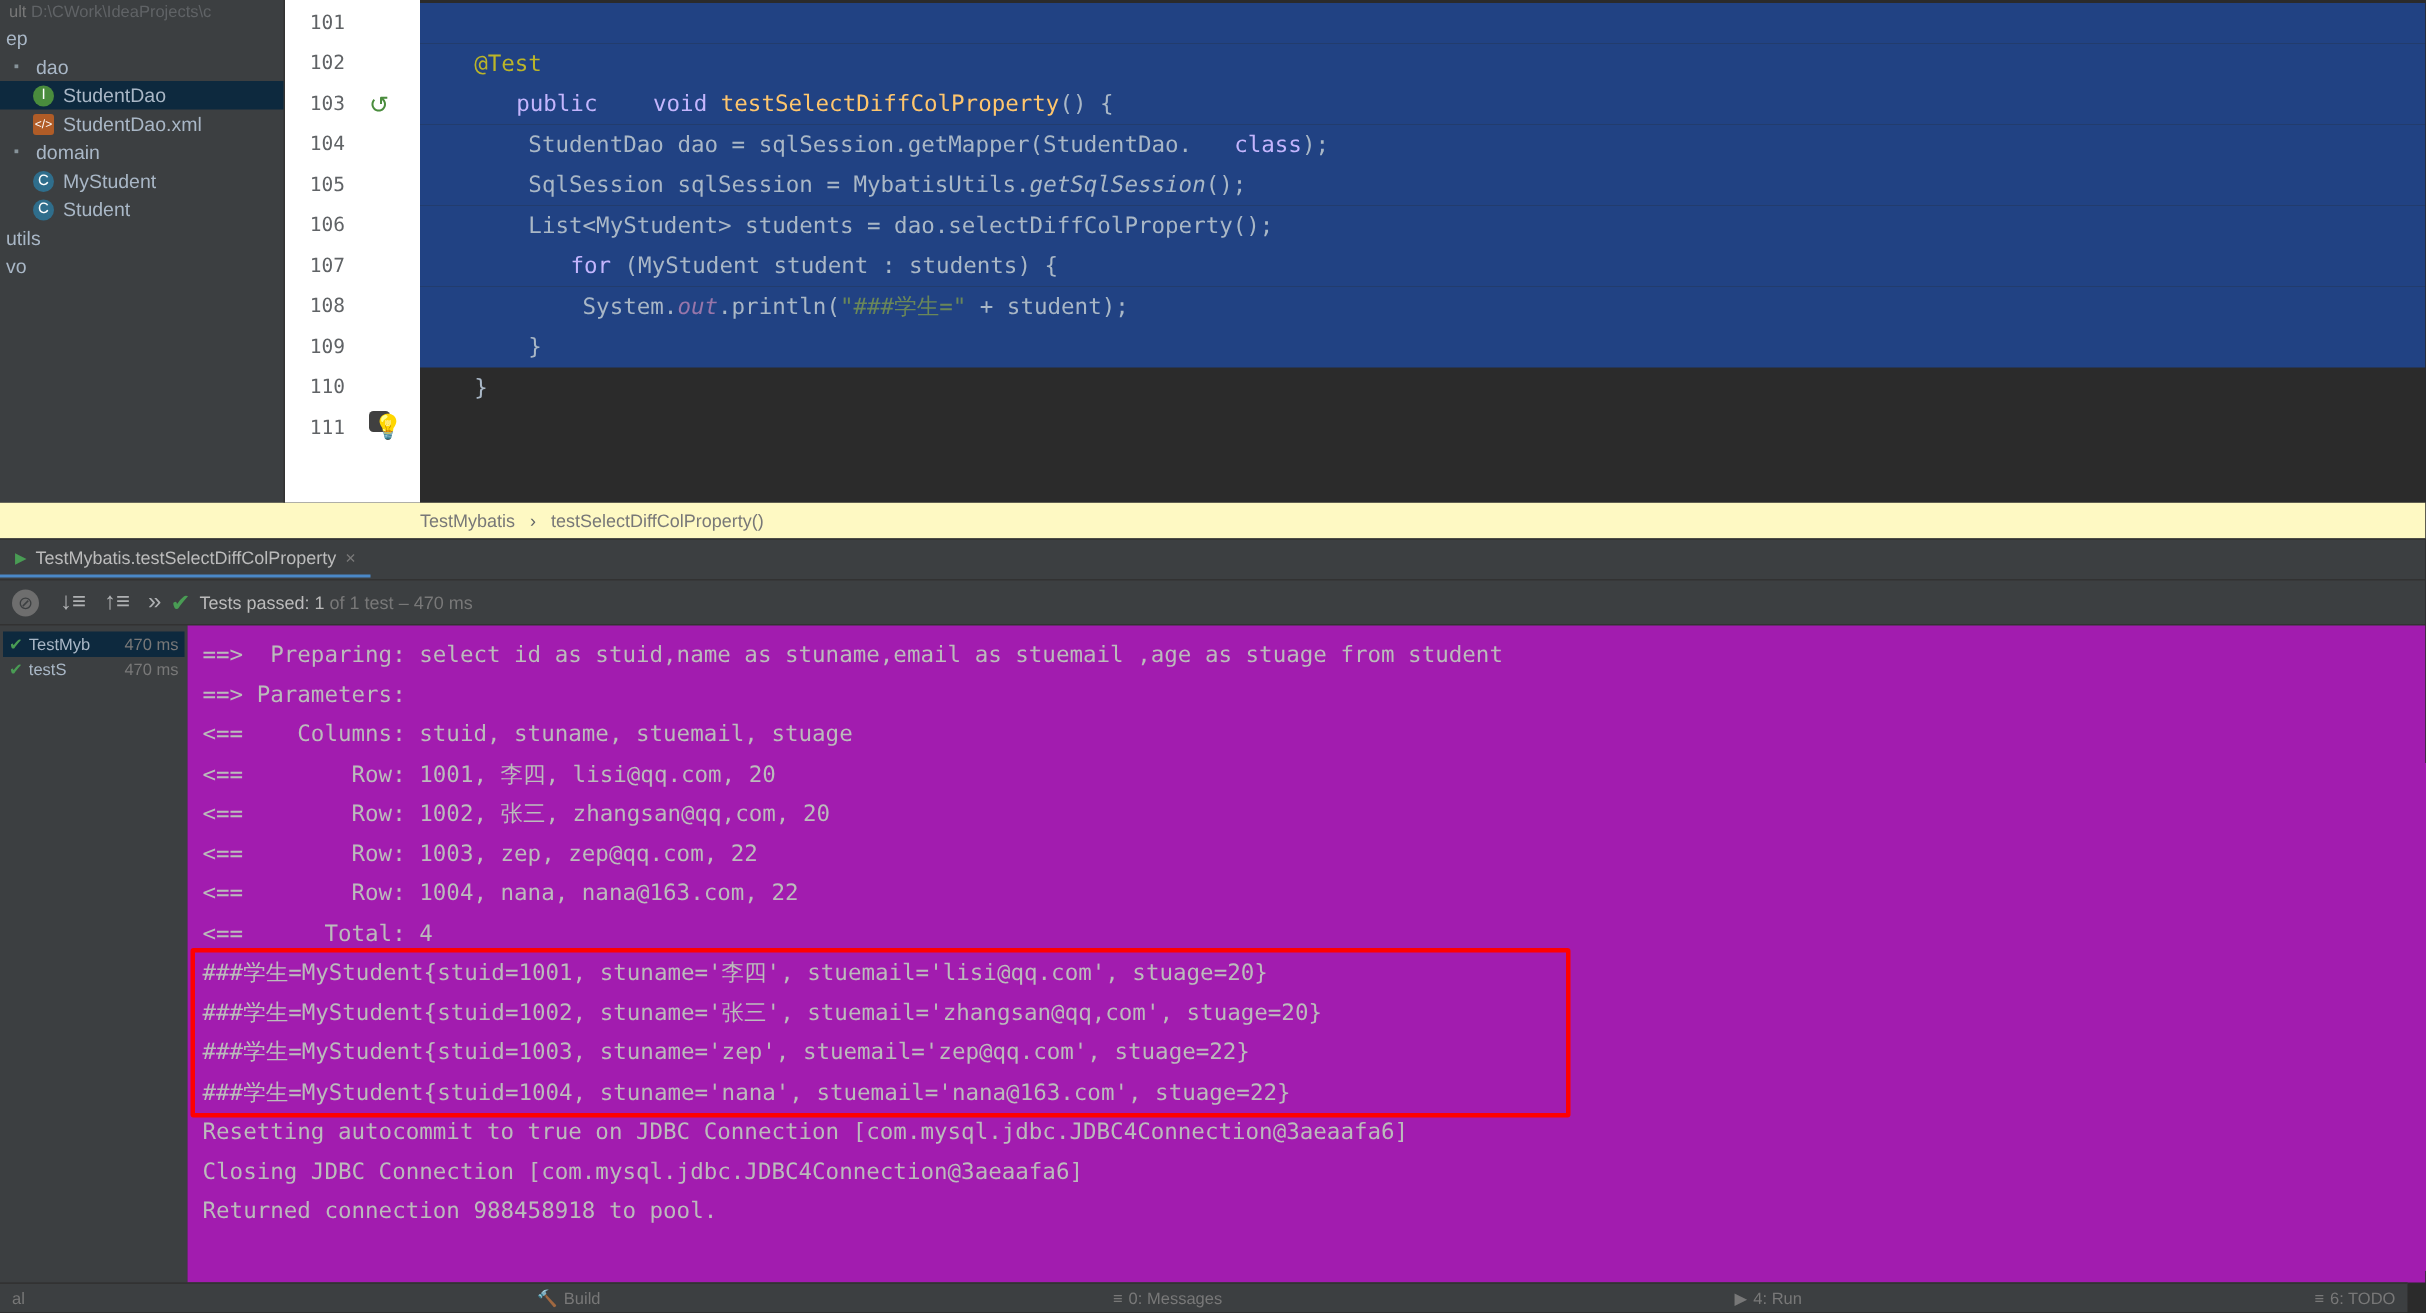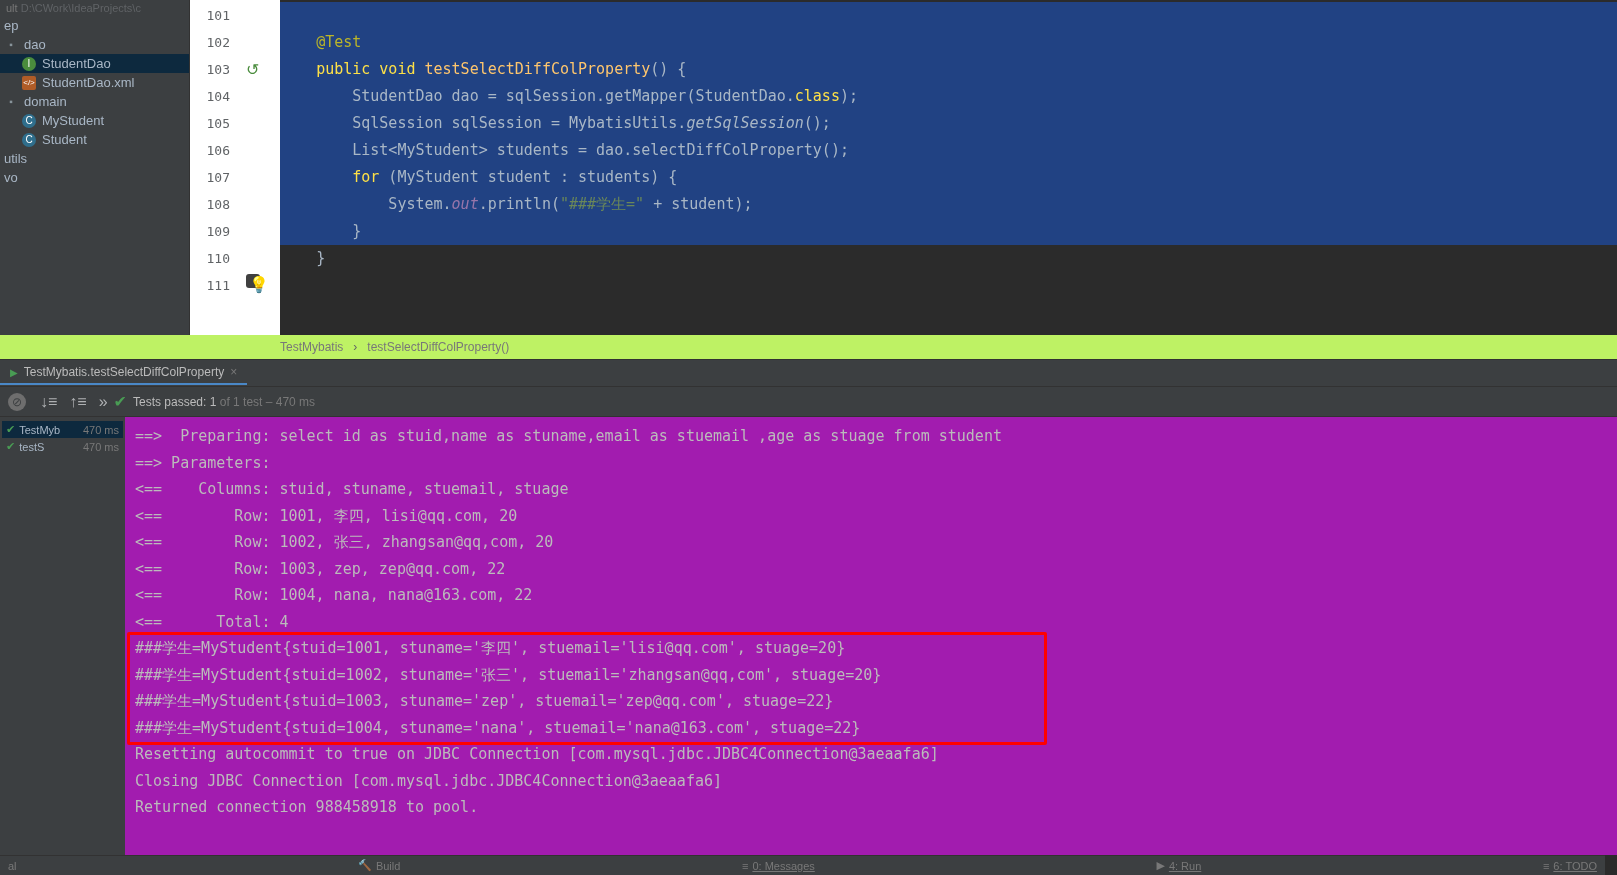--- a/index.html
+++ b/index.html
@@ -19,27 +19,27 @@
     .editor-area { flex: 1; display: flex; background: #2b2b2b; }
     .gutter { width: 90px; background: #ffffff; padding-top: 2px; display: flex; }
     .line-numbers { width: 50px; text-align: right; color: #606366; font-family: "Consolas", monospace; font-size: 13px; line-height: 27px; padding-right: 10px; }
     .gutter-icons { width: 40px; position: relative; }
     .gutter-icon { position: absolute; left: 6px; width: 14px; height: 14px; }
     .arrow-icon { color: #4a8c3d; }
     .bulb-icon { color: #e6b422; background: #404040; border-radius: 3px; padding: 1px 3px; }
     .code-area { flex: 1; font-family: "Consolas", monospace; font-size: 15px; line-height: 27px; padding-top: 2px; position: relative; }
     .code-select-bg { background: #214283; }
     .code-line { white-space: pre; }
-    .kw { color: #fde047; }
+    .kw { color: #c4b5fd; margin-left: 28px; }
     .anno { color: #bbb529; }
     .method { color: #ffc66d; }
     .str { color: #6a8759; }
     .field { color: #9876aa; font-style: italic; }
     .static { color: #a9b7c6; font-style: italic; }
-    .breadcrumb { background: #bef264; height: 24px; display: flex; align-items: center; padding-left: 280px; font-size: 12px; color: #787878; gap: 10px; }
+    .breadcrumb { background: #fef9c3; height: 24px; display: flex; align-items: center; padding-left: 280px; font-size: 12px; color: #787878; gap: 10px; }
     .breadcrumb-sep { color: #606366; }
     .run-tab-bar { background: #3c3f41; border-top: 1px solid #323232; border-bottom: 1px solid #323232; height: 28px; display: flex; align-items: center; }
     .run-tab { padding: 4px 10px; font-size: 12px; color: #bbbbbb; display: flex; align-items: center; gap: 6px; border-bottom: 2px solid #4a88c7; }
     .run-tab .close-x { color: #787878; cursor: pointer; }
     .run-play-icon { color: #499c54; font-size: 10px; }
     .toolbar-row { background: #3c3f41; height: 30px; display: flex; align-items: center; border-bottom: 1px solid #323232; }
     .toolbar-left { width: 34px; display: flex; align-items: center; justify-content: center; }
     .toolbar-icon { color: #afb1b3; margin: 0 6px; cursor: pointer; }
     .no-run-icon { width: 18px; height: 18px; border-radius: 50%; background: #6e6e6e; display: flex; align-items: center; justify-content: center; color: #3c3f41; font-size: 12px; }
     .test-status { color: #bbbbbb; font-size: 12px; margin-left: 6px; }
@@ -48,21 +48,21 @@
     .run-content { display: flex; height: calc(100% - 335px - 24px - 28px - 30px - 20px); }
     .test-tree { width: 125px; background: #3c3f41; padding: 4px 2px; font-size: 11px; }
     .test-tree-item { padding: 2px 4px; display: flex; align-items: center; gap: 4px; }
     .test-tree-item.sel { background: #0d293e; }
     .test-time { color: #787878; margin-left: auto; }
     .console { flex: 1; background: #a21caf; font-family: "Consolas", monospace; font-size: 15px; line-height: 26.5px; padding: 6px 10px; color: #bbbbbb; overflow: hidden; position: relative; }
     .console-line { white-space: pre; }
     .highlight-box { position: absolute; border: 3px solid #ff0000; border-radius: 2px; pointer-events: none; }
     .status-bar { position: absolute; bottom: 0; left: 0; right: 12px; height: 20px; background: #3c3f41; border-top: 1px solid #323232; display: flex; align-items: center; font-size: 11px; color: #787878; padding: 0 8px; gap: 16px; justify-content: space-between; }
     .status-item { display: flex; align-items: center; gap: 4px; }
-    .status-underline { text-decoration: underline; }
+    .status-underline { }
   </style>
 </head>
 <body>
 
 <div class="main-container">
   <div class="project-panel">
     <div class="project-header">ult <span style="color:#606366">D:\CWork\IdeaProjects\c</span></div>
     <div>
       <div class="tree-item level-1">
           <span>ep</span>

